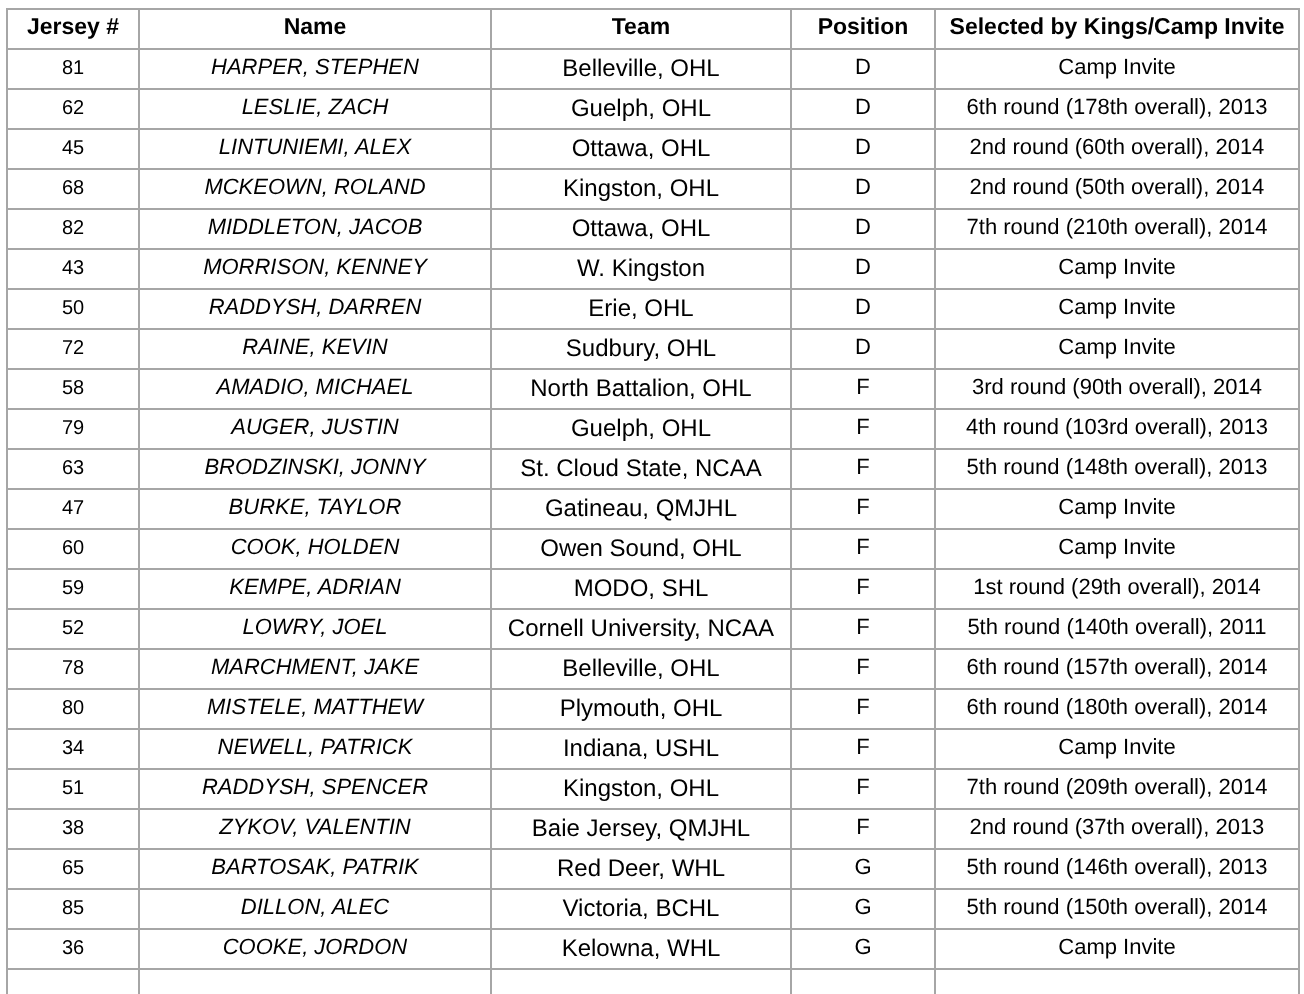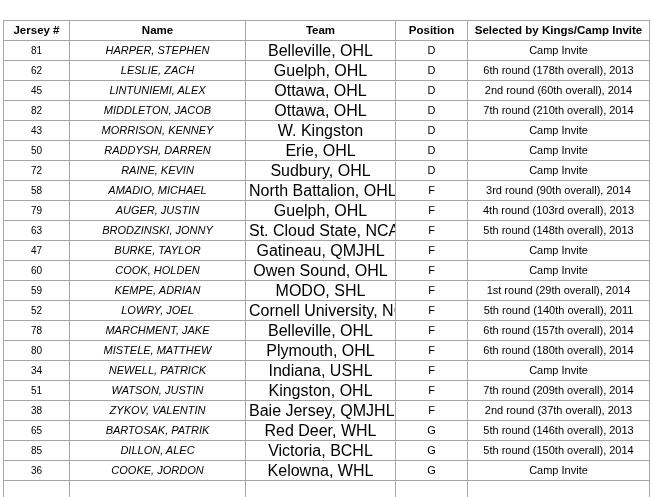--- a/index.html
+++ b/index.html
@@ -11,21 +11,21 @@
     width: 652px;
     height: 497px;
     font-family: "Liberation Sans", sans-serif;
     color: #000000;
     overflow: hidden;
   }
   .sheet {
     width: 652px;
     height: 497px;
     box-sizing: border-box;
-    padding: 20px 3px 3px 3px;
+    padding: 4px 3px 3px 3px;
   }
   table.roster {
     border-collapse: collapse;
     table-layout: fixed;
     width: 646px;
     font-size: 11px;
   }
   table.roster th,
   table.roster td {
     border: 1px solid #a6a6a6;
@@ -41,21 +41,21 @@
     font-weight: bold;
     font-size: 11.5px;
   }
   col.c-jersey   { width: 66px; }
   col.c-name     { width: 176px; }
   col.c-team     { width: 150px; }
   col.c-position { width: 72px; }
   col.c-selected { width: 182px; }
   td.jersey   { font-size: 10px; }
   td.name     { font-size: 11px; font-style: italic; }
-  td.team     { font-size: 16px; }
+  td.team     { font-size: 12px; }
   td.position { font-size: 11px; }
   td.selected { font-size: 11px; }
   tr.blank td { height: 19px; }
 </style>
 </head>
 <body>
 
 <div class="sheet">
   <table class="roster">
     <colgroup>
@@ -90,20 +90,27 @@
         <td class="selected">6th round (178th overall), 2013</td>
       </tr>
       <tr>
         <td class="jersey">45</td>
         <td class="name">LINTUNIEMI, ALEX</td>
         <td class="team">Ottawa, OHL</td>
         <td class="position">D</td>
         <td class="selected">2nd round (60th overall), 2014</td>
       </tr>
       <tr>
+        <td class="jersey">68</td>
+        <td class="name">MCKEOWN, ROLAND</td>
+        <td class="team">Kingston, OHL</td>
+        <td class="position">D</td>
+        <td class="selected">2nd round (50th overall), 2014</td>
+      </tr>
+      <tr>
         <td class="jersey">82</td>
         <td class="name">MIDDLETON, JACOB</td>
         <td class="team">Ottawa, OHL</td>
         <td class="position">D</td>
         <td class="selected">7th round (210th overall), 2014</td>
       </tr>
       <tr>
         <td class="jersey">43</td>
         <td class="name">MORRISON, KENNEY</td>
         <td class="team">W. Kingston</td>
@@ -189,21 +196,21 @@
       </tr>
       <tr>
         <td class="jersey">34</td>
         <td class="name">NEWELL, PATRICK</td>
         <td class="team">Indiana, USHL</td>
         <td class="position">F</td>
         <td class="selected">Camp Invite</td>
       </tr>
       <tr>
         <td class="jersey">51</td>
-        <td class="name">WATSON, JUSTIN</td>
+        <td class="name">RADDYSH, SPENCER</td>
         <td class="team">Kingston, OHL</td>
         <td class="position">F</td>
         <td class="selected">7th round (209th overall), 2014</td>
       </tr>
       <tr>
         <td class="jersey">38</td>
         <td class="name">ZYKOV, VALENTIN</td>
         <td class="team">Baie Jersey, QMJHL</td>
         <td class="position">F</td>
         <td class="selected">2nd round (37th overall), 2013</td>

